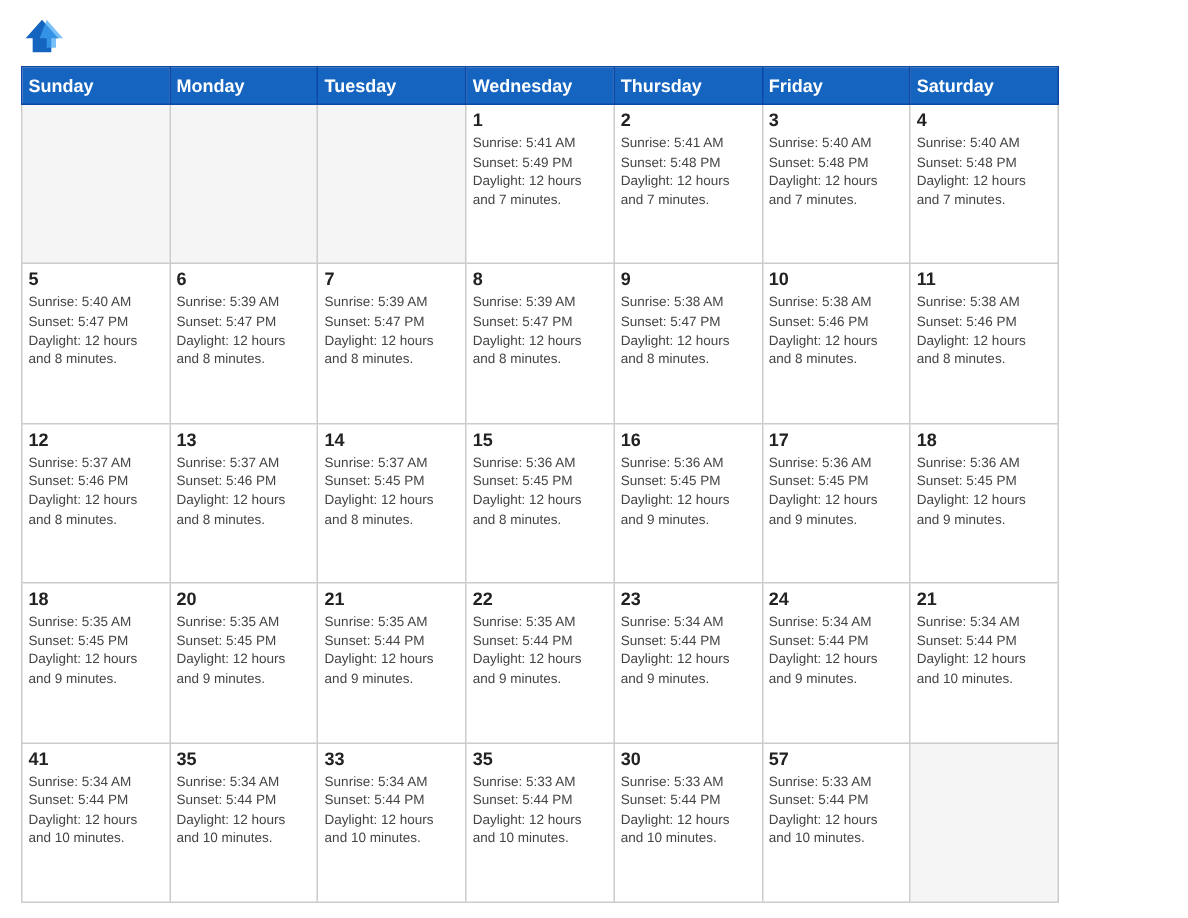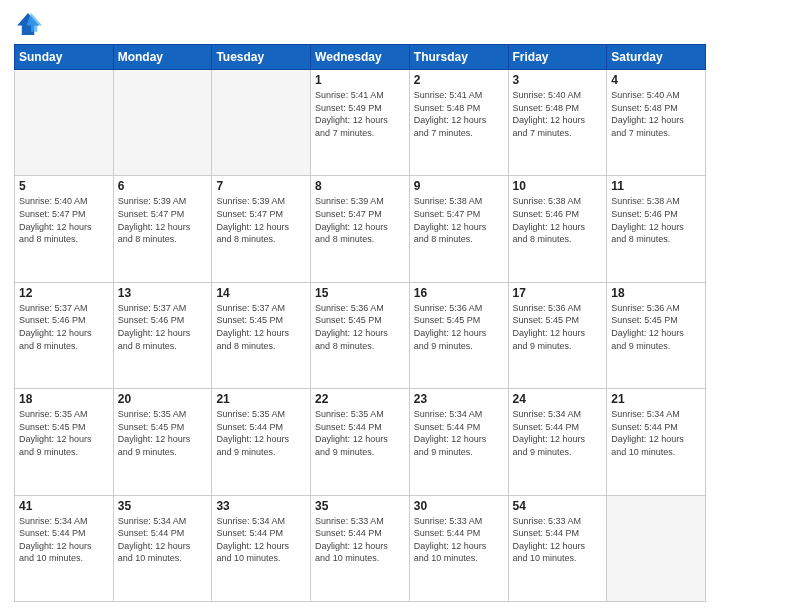--- a/index.html
+++ b/index.html
@@ -348,21 +348,21 @@
 and 10 minutes.</div>
           </td>
           <td>
             <div class="day-number">30</div>
             <div class="day-info" style="white-space: pre-line;">Sunrise: 5:33 AM
 Sunset: 5:44 PM
 Daylight: 12 hours
 and 10 minutes.</div>
           </td>
           <td>
-            <div class="day-number">54</div>
+            <div class="day-number">57</div>
             <div class="day-info" style="white-space: pre-line;">Sunrise: 5:33 AM
 Sunset: 5:44 PM
 Daylight: 12 hours
 and 10 minutes.</div>
           </td>
           <td class="empty"></td>
         </tr>
       </tbody>
   </table>
 </div>

